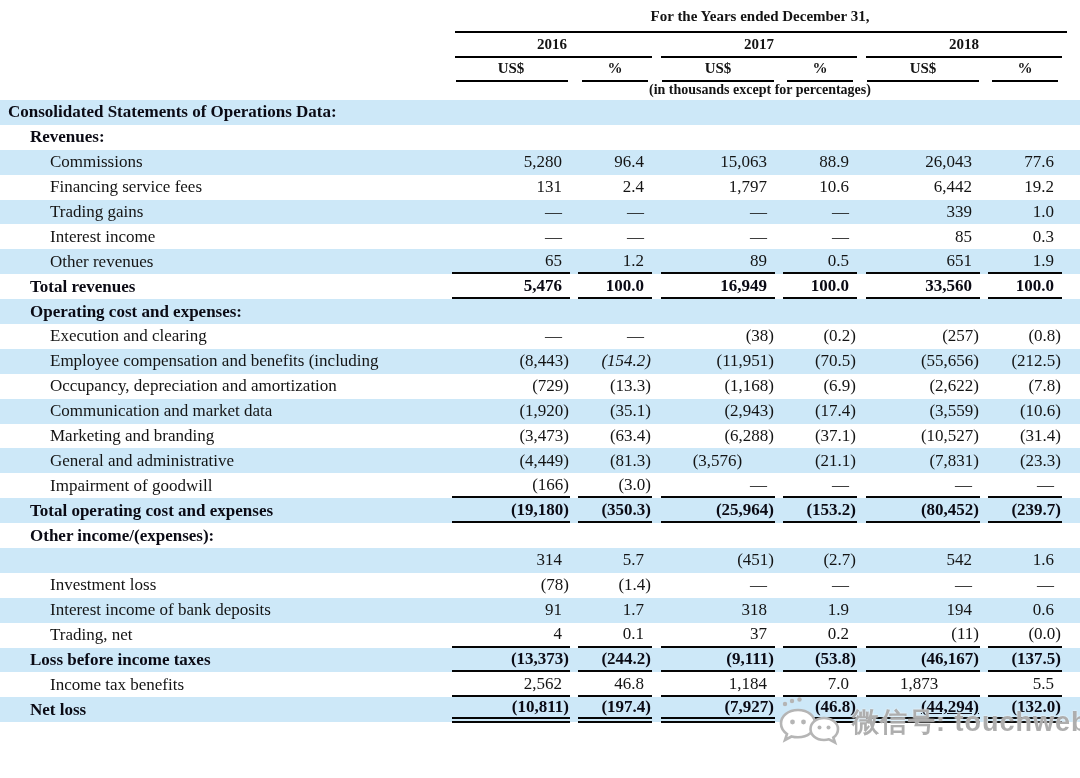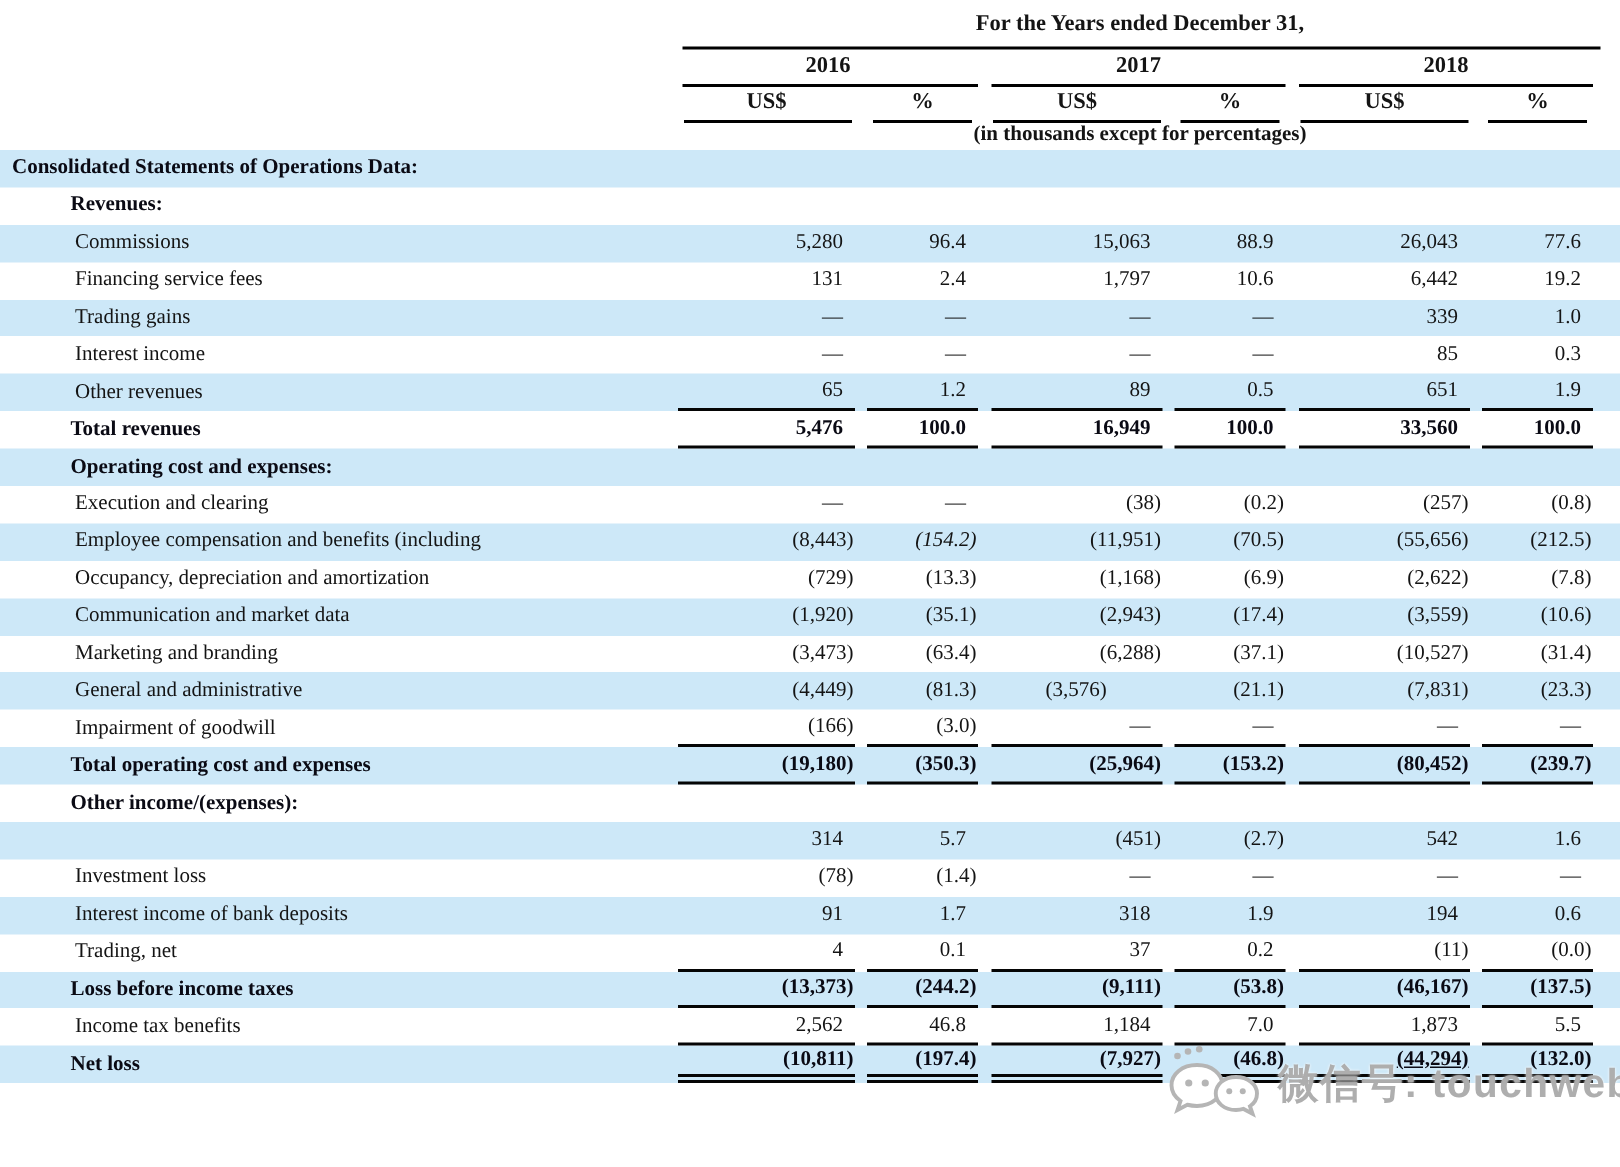--- a/index.html
+++ b/index.html
@@ -31,27 +31,27 @@
   .p1{left:578px;width:74px;}
   .u2{left:661px;width:114px;}
   .p2{left:783px;width:74px;}
   .u3{left:866px;width:114px;}
   .p3{left:988px;width:74px;}
   
   #tbody{position:absolute;left:0;top:100px;width:1080px;}
   .row{
     display:grid;
     grid-template-columns:452px 118px 8px 74px 9px 114px 8px 74px 9px 114px 8px 74px 1fr;
-    height:24.9px;align-items:center;font-size:14px;
+    height:24.9px;align-items:center;font-size:17px;
   }
   .row.blue{background:#cde8f8;}
   .row.bold{font-weight:bold;color:#0a0a14;}
   .lab{grid-column:1;white-space:nowrap;overflow:hidden;box-sizing:border-box;}
   .ind0{padding-left:8px;}
-  .ind1{padding-left:47px;}
+  .ind1{padding-left:30px;}
   .ind2{padding-left:50px;}
   .v{
     height:100%;box-sizing:border-box;
     display:flex;align-items:center;justify-content:flex-end;
     padding-right:8px;white-space:nowrap;
   }
   .v.rb{border-bottom:2px solid #050505;}
   .v.rb2{border-bottom:6px double #050505;}
   .hang{margin-right:-7px;}
   
@@ -538,21 +538,21 @@
         </div>
         <div class="v rb" style="grid-column: 4;">
           <span>46.8</span>
         </div>
         <div class="v rb" style="grid-column: 6;">
           <span>1,184</span>
         </div>
         <div class="v rb" style="grid-column: 8;">
           <span>7.0</span>
         </div>
-        <div class="v rb" style="grid-column: 10;">
+        <div class="v rb" style="grid-column: 10; justify-content: center;">
           <span>1,873</span>
         </div>
         <div class="v rb" style="grid-column: 12;">
           <span>5.5</span>
         </div>
       </div>
       <div class="row blue bold">
         <div class="lab ind1">Net loss</div>
         <div class="v rb2" style="grid-column: 2;">
           <span class="hang">(10,811)</span>

